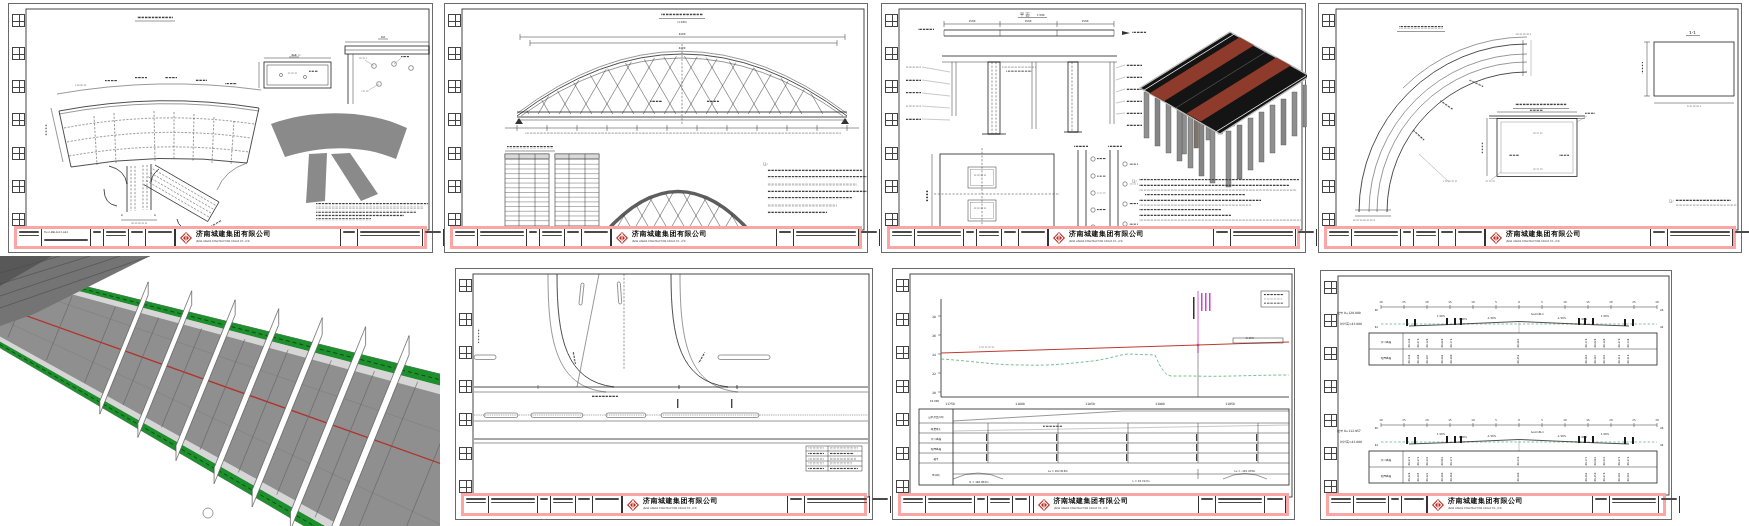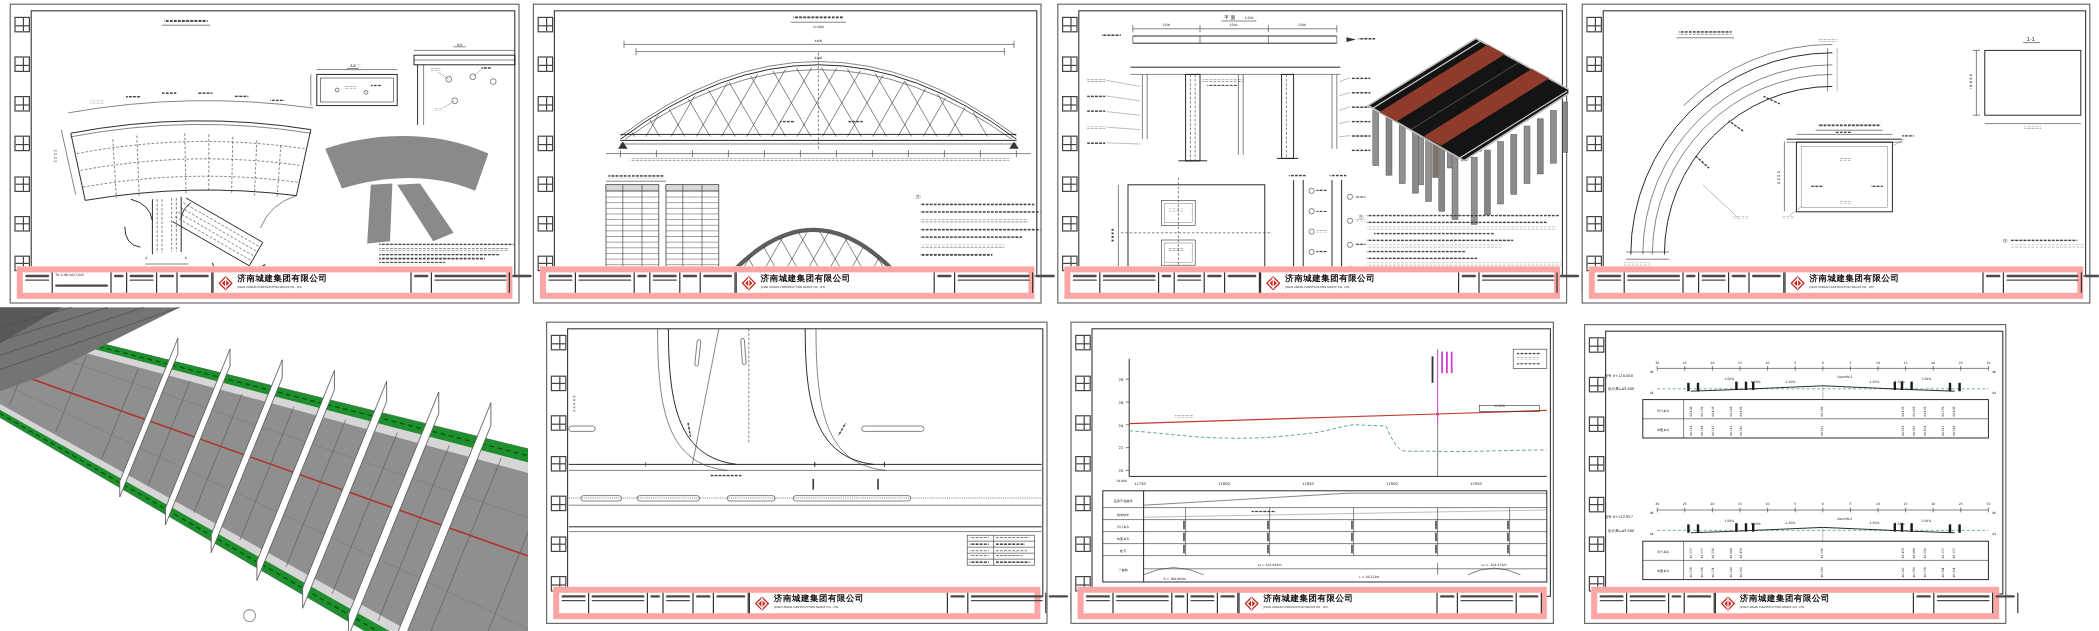--- a/index.html
+++ b/index.html
@@ -5,21 +5,21 @@
   html,body{margin:0;padding:0;background:#fff;}
   body{width:1749px;height:526px;position:relative;font-family:"DejaVu Sans",sans-serif;overflow:hidden;}
   .sheet{position:absolute;background:#fff;border:1px solid #6a6a6a;box-sizing:border-box;}
   .cv{position:absolute;left:0;top:0;}
   
   .rstrip{position:absolute;left:3px;top:10px;bottom:26px;width:13px;display:flex;flex-direction:column;justify-content:space-between;}
   .rcell{height:11px;border:0.5px solid #444;position:relative;}
   .rcell:before{content:"";position:absolute;left:50%;top:0;bottom:0;border-left:0.5px solid #444;}
   .rcell:after{content:"";position:absolute;top:50%;left:0;right:0;border-top:0.5px solid #444;}
   
-  .tblock{position:absolute;left:5px;right:5px;bottom:3px;height:17px;border:5px solid #fca5a5;display:flex;align-items:stretch;background:#fff;}
+  .tblock{position:absolute;left:5px;right:5px;bottom:3px;height:17px;border:3px solid #fca5a5;display:flex;align-items:stretch;background:#fff;}
   .tc{border-right:0.6px solid #333;overflow:hidden;flex:none;}
   .tc b{display:block;height:1.5px;background:#4a4a4a;margin:2.2px 2px 0 2px;border-radius:1px;}
   .grow{flex:1 1 auto;border-right:0.6px solid #333;}
   .w12{width:12px}.w16{width:16px}.w20{width:20px}.w24{width:24px}.w28{width:28px}.w34{width:34px}.w48{width:48px}.w64{width:64px}
   .doct{display:block;font-size:6px;transform:scale(.42);transform-origin:left top;white-space:nowrap;color:#222;margin:1px 0 0 2px;}
   .names{flex:none;display:flex;flex-direction:column;justify-content:center;padding:0 2px;border-right:0.6px solid #333;}
   .cname{font-weight:bold;font-size:7px;line-height:7.5px;letter-spacing:0.5px;color:#111;white-space:nowrap;}
   .ename{font-size:6px;transform:scale(.38);transform-origin:left center;line-height:5px;white-space:nowrap;color:#333;}
   .logo{flex:none;align-self:center;margin:0 2px 0 4px;}
   

